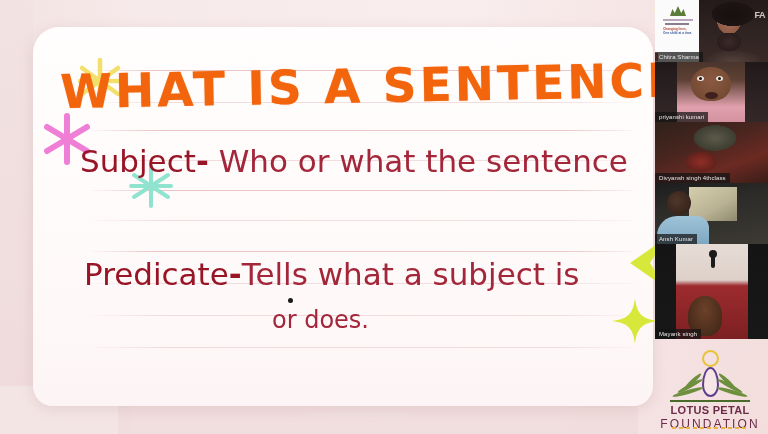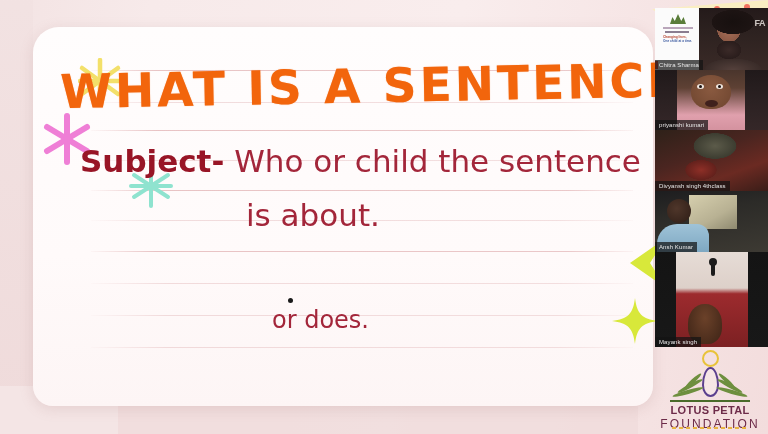--- a/index.html
+++ b/index.html
@@ -85,38 +85,38 @@
     transform:rotate(-1.1deg);
     text-shadow:0 0 1px rgba(242,101,12,.5);
   }
   .body-line{
     position:absolute;
     font-family:"DejaVu Sans", sans-serif;
     color:#9e1a2a;
     white-space:nowrap;
     line-height:1;
   }
-  .lbl{ font-weight:700; color:#981526; }
+  .lbl{ font-weight:400; color:#981526; }
   .dsh{ font-weight:700; color:#981526; }
   .txt{ font-weight:400; color:#a3263a; }
 
   .l1{ left:80px; top:146px; font-size:31px; }
   .l2{ left:246px; top:200px; font-size:31px; }
   .l3{ left:84px; top:259px; font-size:31px; }
   .l4{ left:272px; top:308px; font-size:24px; }
 
   .cursor-dot{
     position:absolute; left:288px; top:298px;
     width:5px; height:5px; border-radius:50%;
     background:#1a1a1a;
   }
 
   
   .rail{
-    position:absolute; right:0; top:8px; width:113px; height:339px;
+    position:absolute; right:0; top:0; width:113px; height:339px;
     background:#8b5cf6;
   }
   .tile{
     position:relative; width:113px; overflow:hidden; background:#2e2e2e;
   }
   .tile .vid{ position:absolute; inset:0; }
   .nametag{
     position:absolute; left:0; bottom:0;
     background:rgba(20,20,20,.72);
     color:#e8e8e8;
@@ -303,24 +303,24 @@
   </svg>
 
   <svg class="diamond" style="left:620px;top:238px;width:46px;height:50px" viewBox="0 0 46 50">
     <path d="M46 0 L30 25 L46 50 L10 25 Z" fill="#d8e83a"></path>
   </svg>
   <svg class="diamond" style="left:612px;top:298px;width:46px;height:46px" viewBox="0 0 46 46">
     <path d="M23 0 C25 16 30 21 46 23 C30 25 25 30 23 46 C21 30 16 25 0 23 C16 21 21 16 23 0 Z" fill="#d8e83a"></path>
   </svg>
 
   <div class="body-line l1">
-    <span class="lbl">Subject</span><span class="dsh">-</span> <span class="txt">Who or child the sentence</span>
-  </div>
-  <div class="body-line l2">
-    <span class="txt">is about.</span>
+    <span class="lbl">Subject</span><span class="dsh">-</span> <span class="txt">Who or what the sentence</span>
+  </div>
+  <div class="body-line l3">
+    <span class="lbl">Predicate</span><span class="dsh">-</span><span class="txt">Tells what a subject is</span>
   </div>
   <div class="body-line l4">
     <span class="txt">or does.</span>
   </div>
 
   <div class="cursor-dot"></div>
 
   <div class="rail">
 
     <div class="tile t1">

